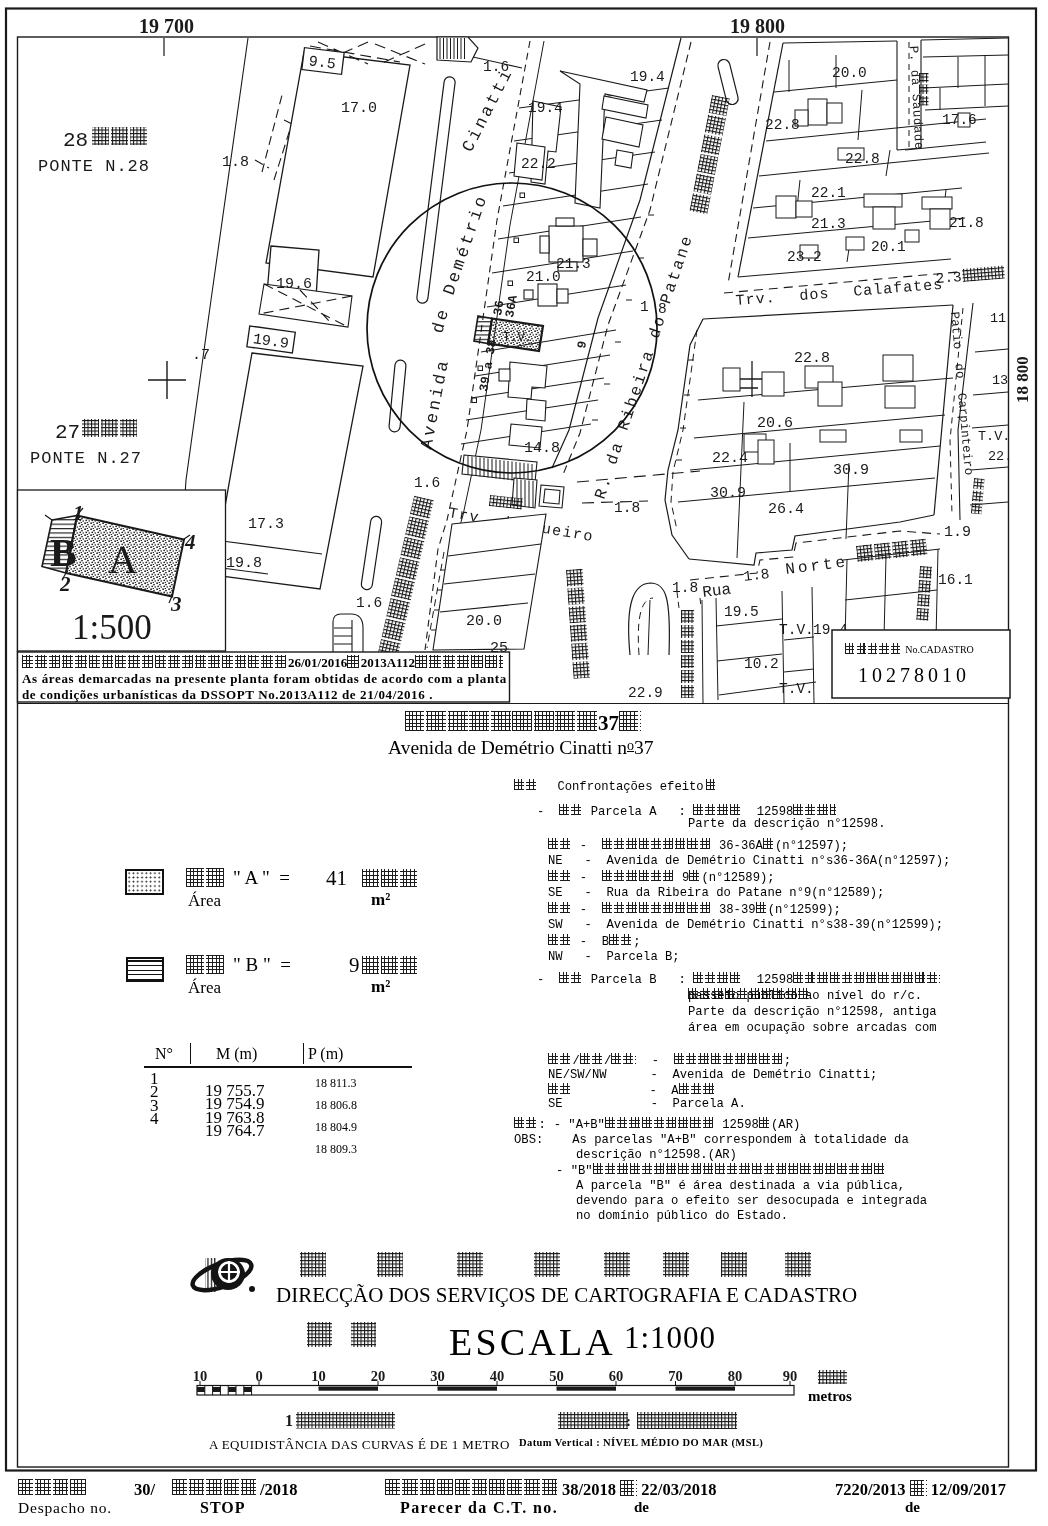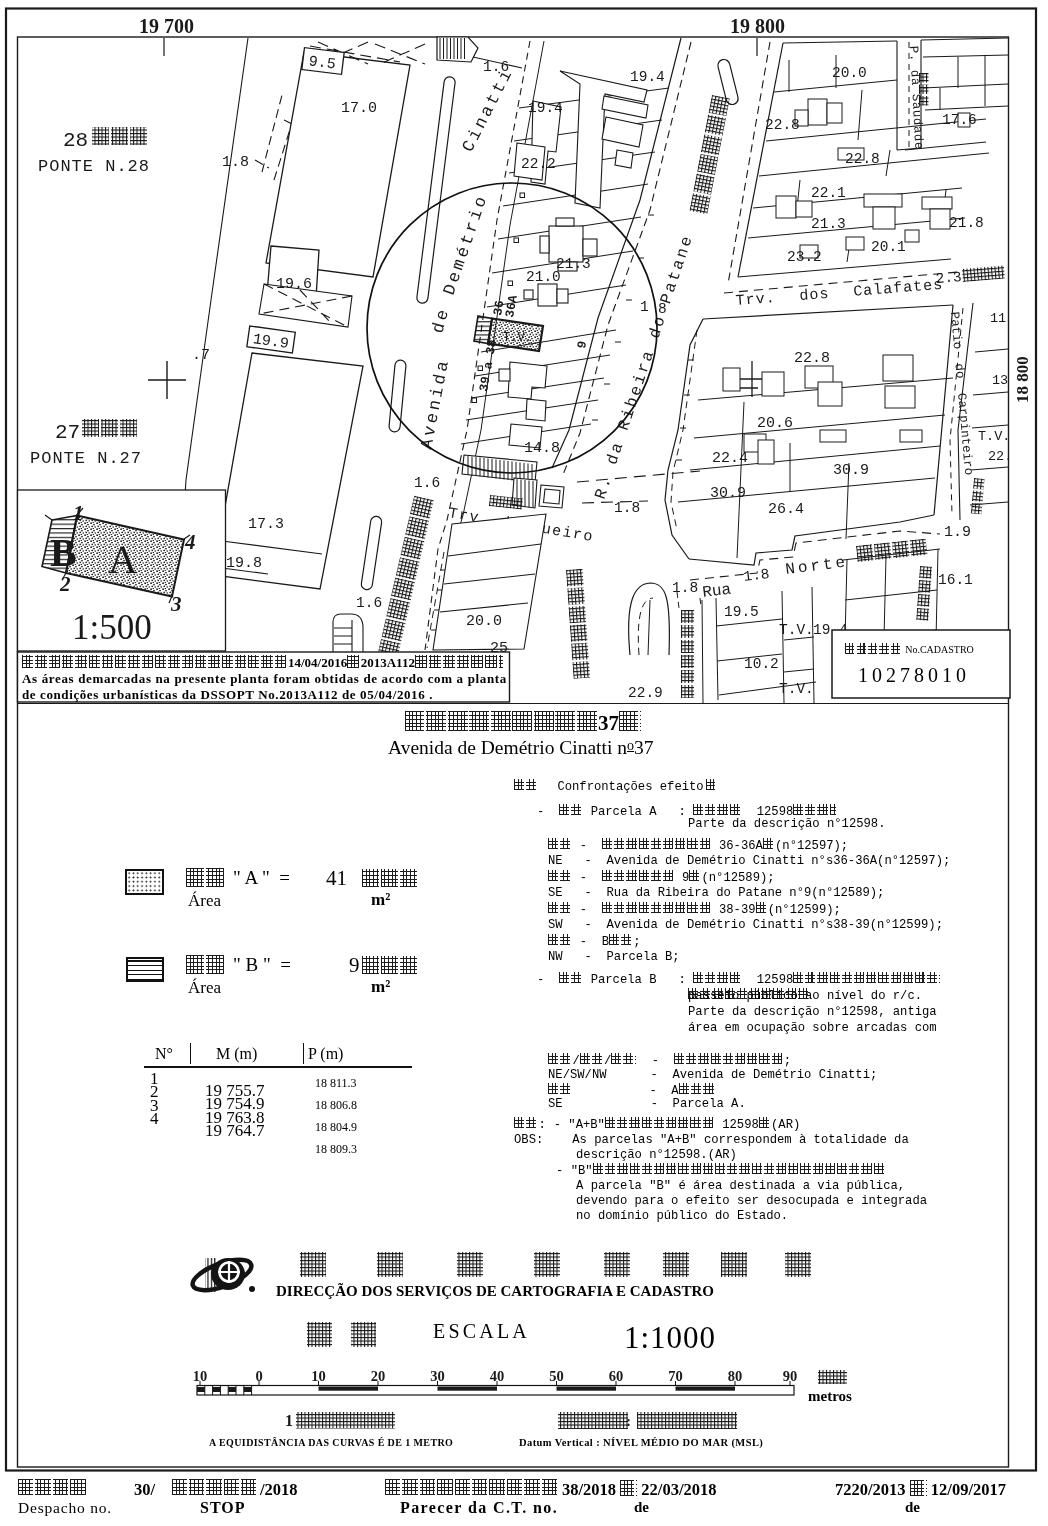--- a/index.html
+++ b/index.html
@@ -554,25 +554,25 @@
 
 <path d="M77 515l6 -7M52 520l-7 -5M66 573l-4 7M184 539l6 -4M172 596l-3 7" stroke="#1a1a1a" stroke-width="1.2" fill="none"></path>
 
 <text x="72" y="639" font-family="Liberation Serif" font-size="35">1:500</text>
 
 <rect x="17.5" y="652" width="492" height="50" fill="#fff" stroke="#1a1a1a" stroke-width="1.4"></rect>
 
 <rect x="832" y="630" width="178" height="68" fill="#fff" stroke="#1a1a1a" stroke-width="1.5"></rect>
 </svg>
 
-<div class="abs" style="left:22px;top:654px;font-size:14px;font-weight:bold"><i class="cj" style="width:266px;font-size:13.3px"></i><span class="ser" style="font-size:13px">14/04/2016</span><i class="cj" style="width:13.5px"></i><span class="ser" style="font-size:13px">2013A112</span><i class="cj" style="width:88px"></i></div>
+<div class="abs" style="left:22px;top:654px;font-size:14px;font-weight:bold"><i class="cj" style="width:266px;font-size:13.3px"></i><span class="ser" style="font-size:13px">26/01/2016</span><i class="cj" style="width:13.5px"></i><span class="ser" style="font-size:13px">2013A112</span><i class="cj" style="width:88px"></i></div>
 
 <div class="abs ser" style="left:22px;top:671px;font-size:13px;font-weight:bold;letter-spacing:.65px">As áreas demarcadas na presente planta foram obtidas de acordo com a planta</div>
 
-<div class="abs ser" style="left:22px;top:687px;font-size:13px;font-weight:bold;letter-spacing:.6px">de condições urbanísticas da DSSOPT No.2013A112 de 05/04/2016 .</div>
+<div class="abs ser" style="left:22px;top:687px;font-size:13px;font-weight:bold;letter-spacing:.6px">de condições urbanísticas da DSSOPT No.2013A112 de 21/04/2016 .</div>
 
 <div class="abs" style="left:845px;top:643px;font-size:11.5px"><i class="cj" style="width:57px"></i>&nbsp;<span class="ser" style="font-size:10px">No.CADASTRO</span></div>
 
 <div class="abs ser" style="left:858px;top:664px;font-size:20px;letter-spacing:4px">10278010</div>
 
 <div class="abs" style="left:405px;top:711px;font-size:21.5px"><i class="cj" style="width:193px"></i><span class="ser" style="font-weight:bold;font-size:21px">37</span><i class="cj" style="width:21.5px"></i></div>
 
 <div class="abs ser" style="left:388px;top:737px;font-size:19.5px">Avenida de Demétrio Cinatti n<span style="text-decoration:underline;font-size:14px;vertical-align:4px">o</span>37</div>
 
 <div class="abs" style="left:125px;top:869px;width:35px;height:22px;border:2px solid #111;background-image:radial-gradient(#222 .8px,rgba(0,0,0,0) .95px);background-size:4.3px 4.3px"></div>
@@ -712,28 +712,28 @@
 
 <g fill="url(#cjp)" stroke="none">
 <rect x="296" y="1412" width="99" height="16.5"></rect>
 <rect x="558" y="1412" width="70" height="17"></rect>
 <rect x="637" y="1412" width="100" height="17"></rect>
 </g>
 <text x="285" y="1426" font-family="Liberation Serif" font-size="16" font-weight="bold">1</text>
 <text x="626" y="1426" font-family="Liberation Serif" font-size="15" font-weight="bold">:</text>
 </svg>
 
-<div class="abs ser" style="left:276px;top:1283px;font-size:15px;font-weight:bold;letter-spacing:0px">DIRECÇÃO DOS SERVIÇOS DE CARTOGRAFIA E CADASTRO</div>
-
-<div class="abs ser" style="left:433px;top:1320px;font-size:20px;letter-spacing:3.2px">ESCALA</div>
+<div class="abs ser" style="left:276px;top:1283px;font-size:21px;font-weight:normal;letter-spacing:0px">DIRECÇÃO DOS SERVIÇOS DE CARTOGRAFIA E CADASTRO</div>
+
+<div class="abs ser" style="left:449px;top:1320px;font-size:38px;letter-spacing:3.2px">ESCALA</div>
 <div class="abs ser" style="left:624px;top:1320px;font-size:31px;letter-spacing:1px">1:1000</div>
 
 <div class="abs ser" style="left:808px;top:1388px;font-size:15px;font-weight:bold">metros</div>
 
-<div class="abs ser" style="left:209px;top:1437px;font-size:10px;font-weight:bold;letter-spacing:.4px">A EQUIDISTÂNCIA DAS CURVAS É DE 1 METRO</div>
+<div class="abs ser" style="left:209px;top:1437px;font-size:13px;font-weight:normal;letter-spacing:.4px">A EQUIDISTÂNCIA DAS CURVAS É DE 1 METRO</div>
 
 <div class="abs ser" style="left:519px;top:1437px;font-size:10.5px;font-weight:bold;letter-spacing:.4px">Datum Vertical : NÍVEL MÉDIO DO MAR (MSL)</div>
 
 <div class="abs" style="left:18px;top:1478px;font-size:17.5px"><i class="cj" style="width:70px"></i></div>
 <div class="abs ser" style="left:134px;top:1480px;font-size:16.5px;font-weight:bold">30/</div>
 <div class="abs" style="left:172px;top:1478px;font-size:17.2px"><i class="cj" style="width:86px"></i></div>
 <div class="abs ser" style="left:260px;top:1480px;font-size:16.5px;font-weight:bold">/2018</div>
 <div class="abs" style="left:385px;top:1478px;font-size:17.4px"><i class="cj" style="width:174px"></i></div>
 <div class="abs ser" style="left:562px;top:1480px;font-size:16.5px;font-weight:bold">38/2018 <i class="cj" style="width:17px"></i> 22/03/2018</div>
 <div class="abs ser" style="left:835px;top:1480px;font-size:16.5px;font-weight:bold">7220/2013 <i class="cj" style="width:17px"></i> 12/09/2017</div>

